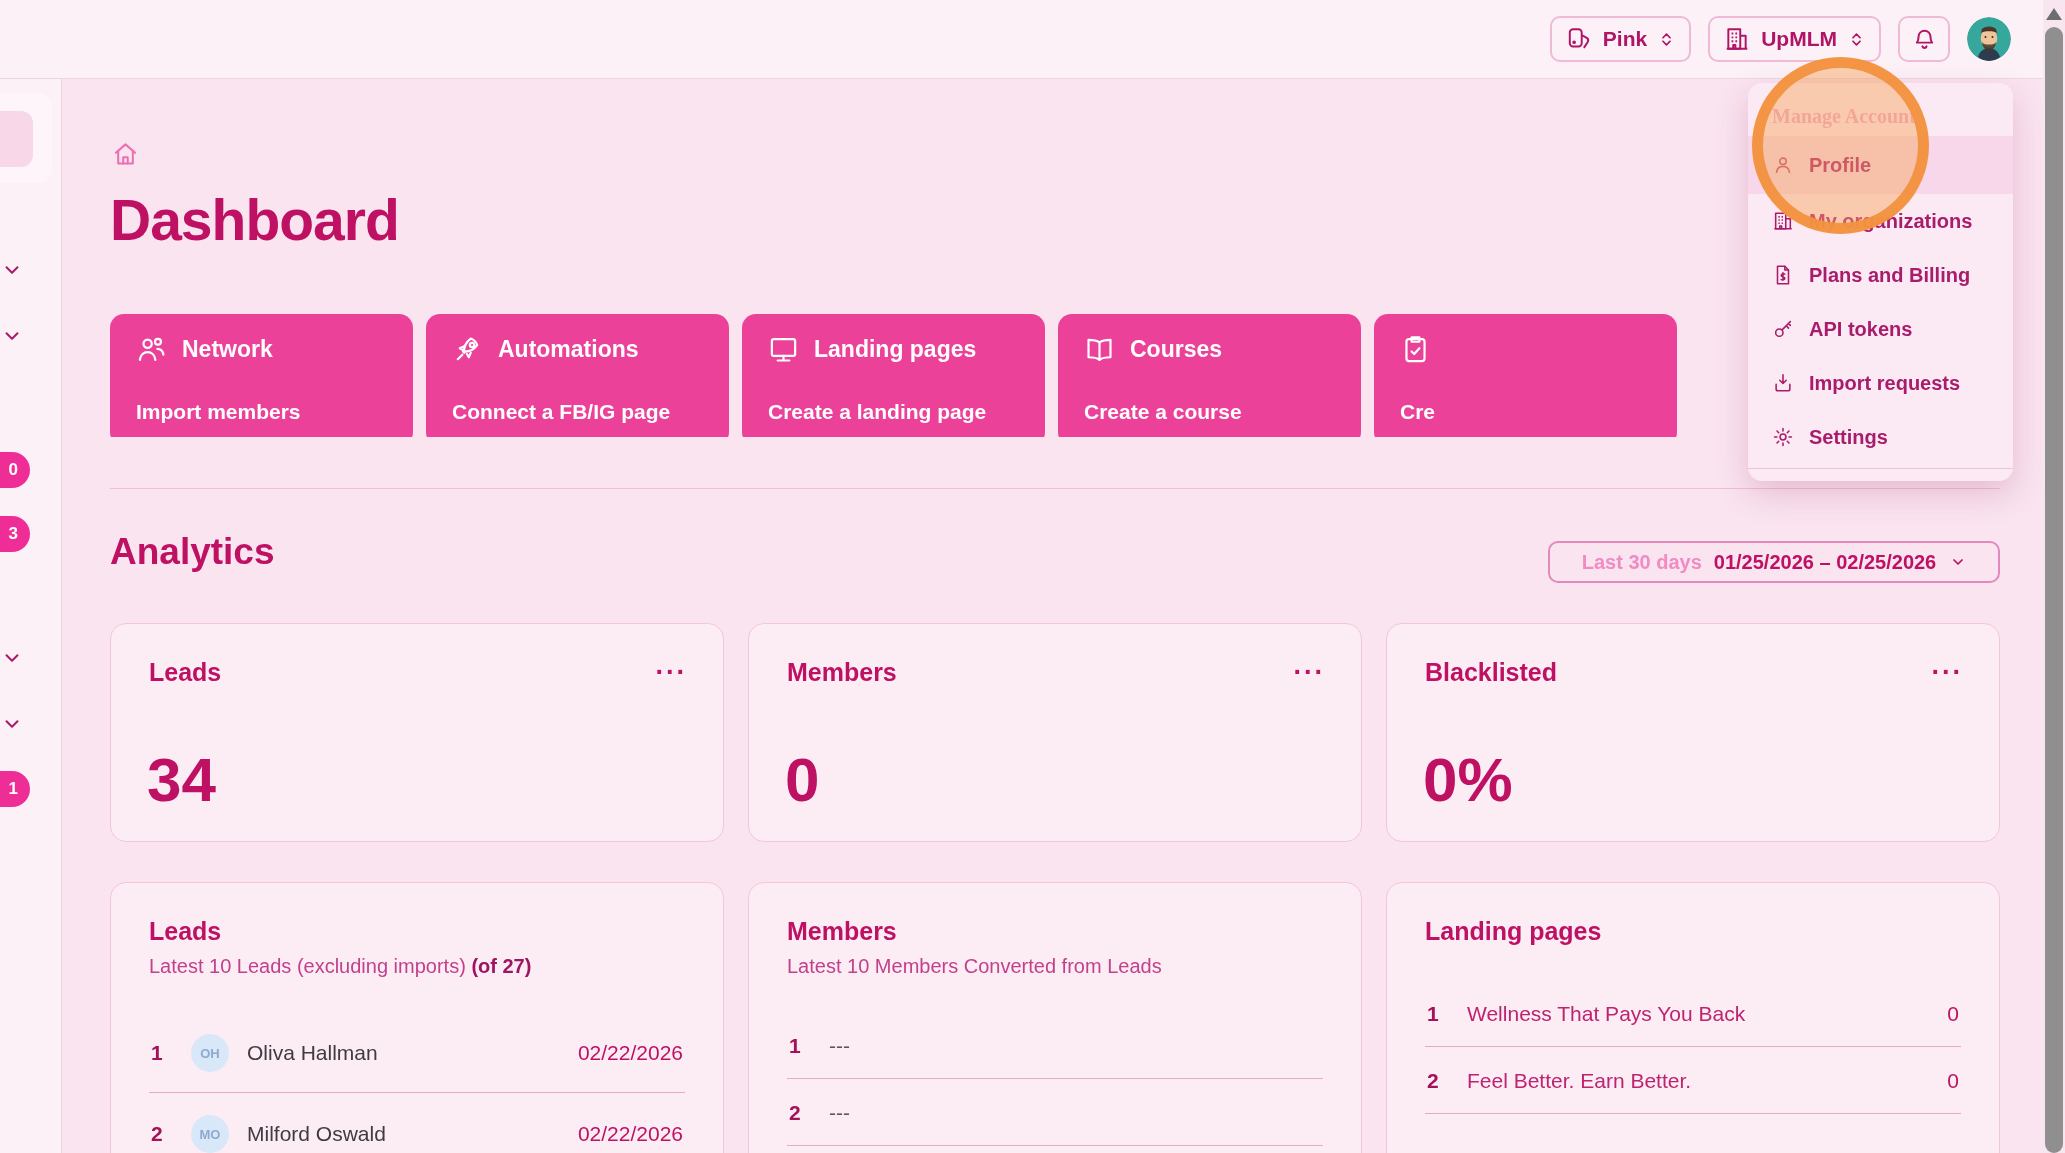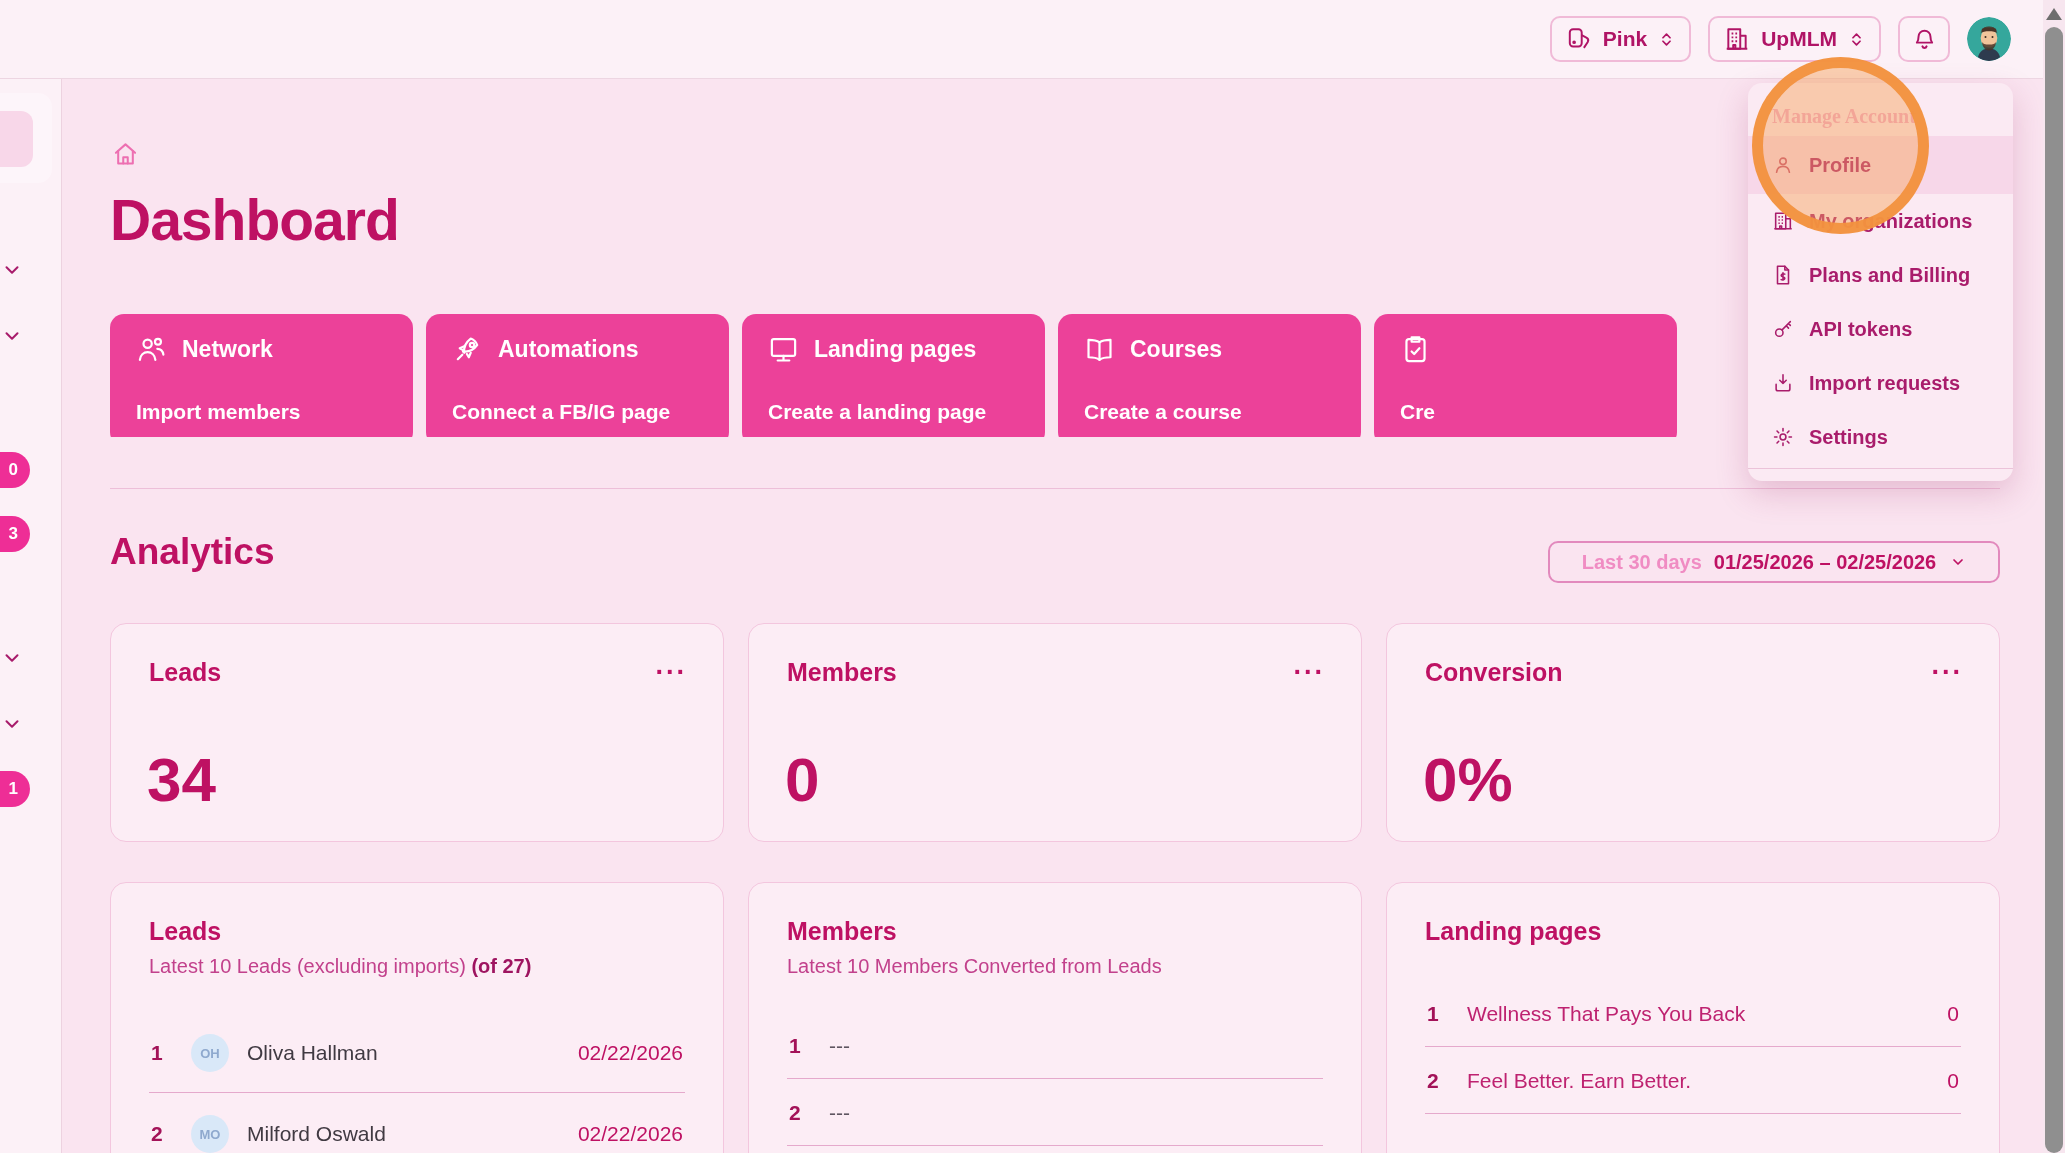--- a/index.html
+++ b/index.html
@@ -297,21 +297,21 @@
       <div class="stat-title">Leads</div>
       <div class="stat-dots">...</div>
       <div class="stat-value">34</div>
     </div>
     <div class="stat-card">
       <div class="stat-title">Members</div>
       <div class="stat-dots">...</div>
       <div class="stat-value">0</div>
     </div>
     <div class="stat-card">
-      <div class="stat-title">Conversion</div>
+      <div class="stat-title">Blacklisted</div>
       <div class="stat-dots">...</div>
       <div class="stat-value">0%</div>
     </div>
   </div>
 
   <div class="lists-row">
 
     <div class="list-card leads-card">
       <div class="list-title">Leads</div>
       <div class="list-sub">

